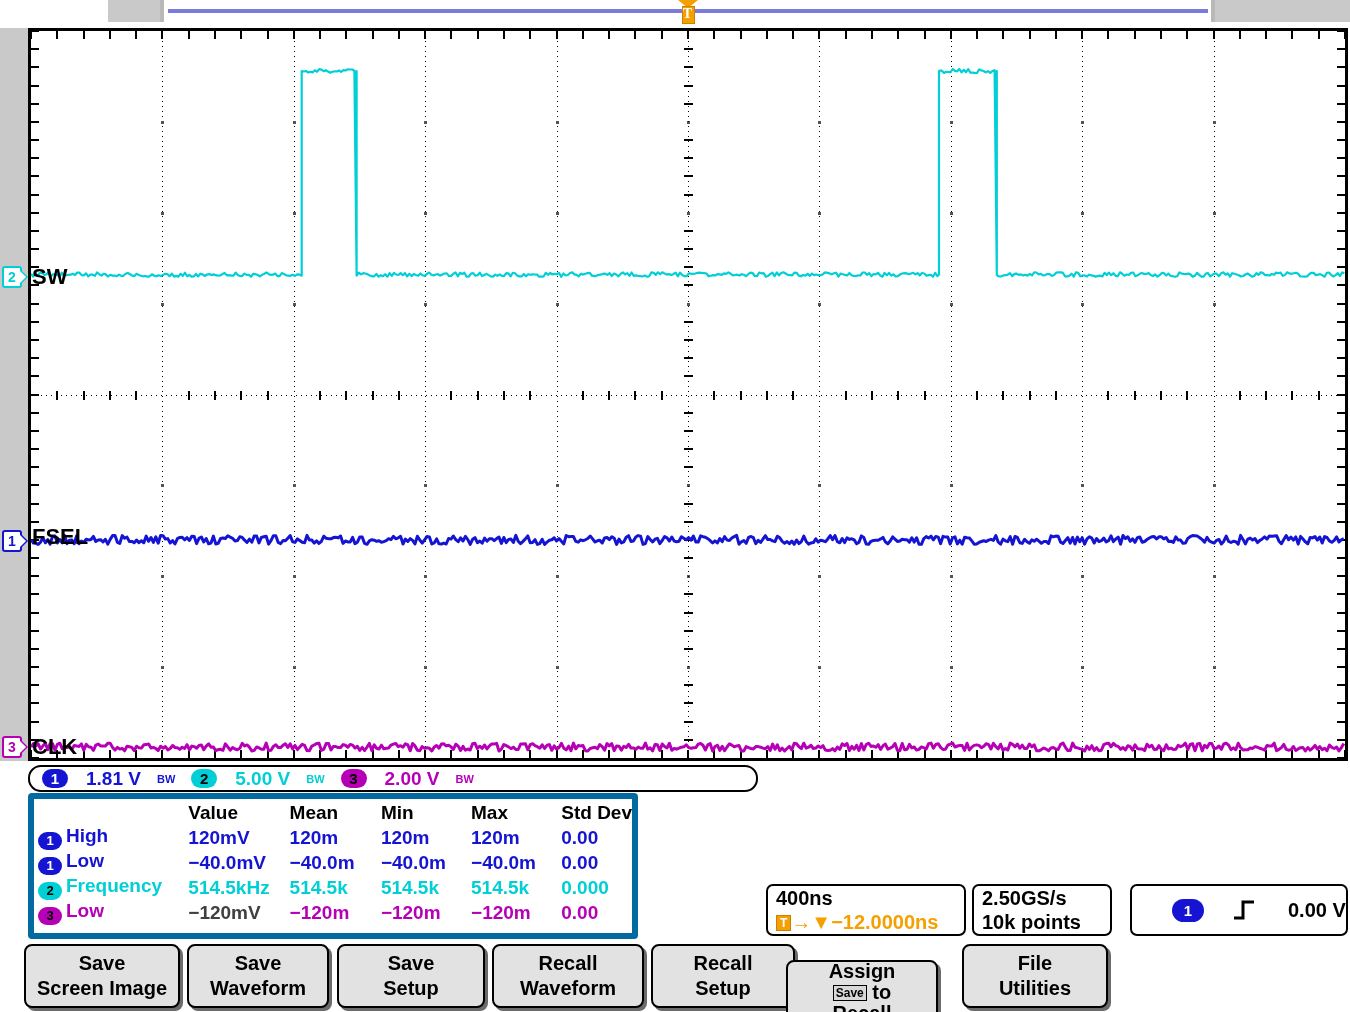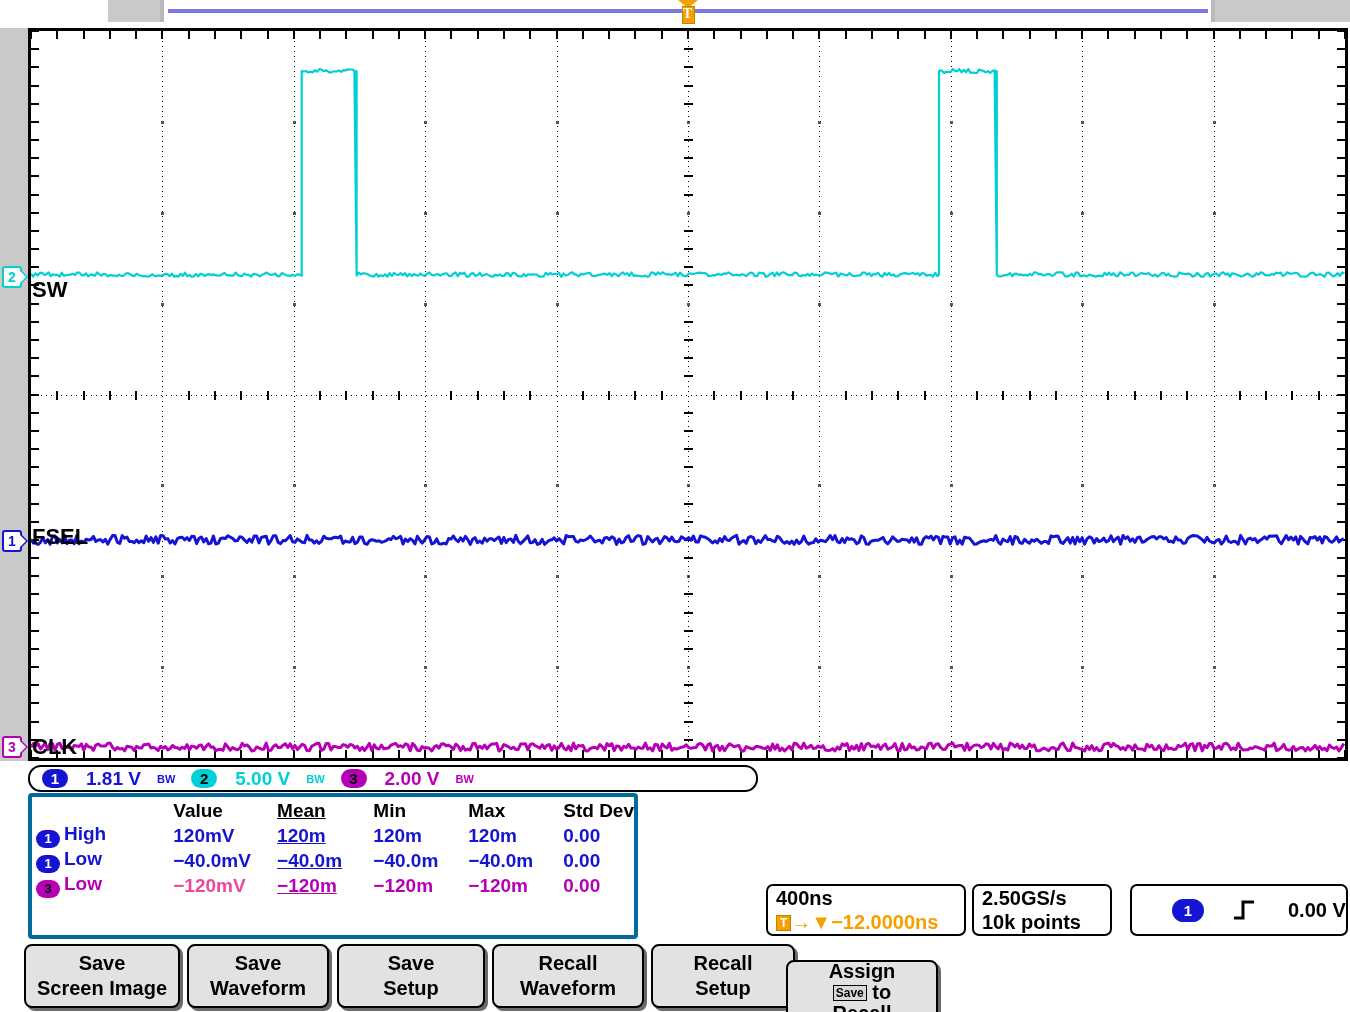--- a/index.html
+++ b/index.html
@@ -59,28 +59,28 @@
          border:2px solid #000;border-radius:13px;box-sizing:border-box;
          display:flex;align-items:center;}
   .chip{display:inline-block;width:26px;height:19px;border-radius:10px;color:#000;
         font-size:15px;font-weight:bold;text-align:center;line-height:19px;
         font-family:"Liberation Sans",sans-serif;}
   .chvolt{font-size:19px;font-weight:bold;font-family:"Liberation Sans",sans-serif;}
   .bw{font-size:11px;font-weight:bold;font-family:"Liberation Sans",sans-serif;}
 
   
   #meas{position:absolute;left:28px;top:793px;width:610px;height:146px;background:#fff;
-        border:4px solid #0369a1;border-radius:4px;box-sizing:border-box;padding:2px 0 0 0;}
+        border:6px solid #0369a1;border-radius:4px;box-sizing:border-box;padding:2px 0 0 0;}
   #meas table{border-collapse:collapse;width:100%;}
   #meas td{font-family:"Liberation Sans",sans-serif;font-size:19px;font-weight:bold;
            padding:0 0 0 0;height:24px;white-space:nowrap;}
   .hdr td{color:#000;}
   .c-lbl{width:175px;}
   .c-v{width:117px;}
-  .c-m{width:112px;text-decoration:underline;}
+  .c-m{width:112px;}
   .c-mi{width:110px;}
   .c-ma{width:110px;}
   .chip-sm{display:inline-block;width:24px;height:18px;border-radius:9px;color:#000;
         font-size:13px;font-weight:bold;text-align:center;line-height:18px;vertical-align:-3px;
         font-family:"Liberation Sans",sans-serif;margin-right:4px;margin-left:4px;}
 
   
   .ibox{position:absolute;background:#fff;border:2px solid #000;border-radius:7px;box-sizing:border-box;}
   #tb-box{left:766px;top:884px;width:200px;height:52px;}
   #sr-box{left:972px;top:884px;width:140px;height:52px;}
@@ -476,21 +476,21 @@
       </g>
     <g id="trace-fsel" fill="none" stroke-width="2.2" stroke-linejoin="round">
         <path d="M 0 508.9 L 2.4 512.0 L 4.8 512.3 L 7.199999999999999 513.4 L 9.6 511.1 L 12 506.8 L 14.4 511.8 L 16.8 508.6 L 19.2 513.2 L 21.599999999999998 505.0 L 23.999999999999996 505.1 L 26.399999999999995 512.0 L 28.799999999999994 508.6 L 31.199999999999992 511.9 L 33.599999999999994 504.5 L 35.99999999999999 512.7 L 38.39999999999999 509.2 L 40.79999999999999 508.9 L 43.19999999999999 512.8 L 45.59999999999999 504.9 L 47.999999999999986 512.8 L 50.399999999999984 510.1 L 52.79999999999998 511.3 L 55.19999999999998 508.2 L 57.59999999999998 508.9 L 59.99999999999998 508.5 L 62.39999999999998 505.4 L 64.79999999999998 510.5 L 67.19999999999999 509.0 L 69.6 508.7 L 72 511.0 L 74.4 508.3 L 76.80000000000001 513.1 L 79.20000000000002 508.4 L 81.60000000000002 504.6 L 84.00000000000003 504.6 L 86.40000000000003 511.3 L 88.80000000000004 512.4 L 91.20000000000005 504.6 L 93.60000000000005 507.2 L 96.00000000000006 506.1 L 98.40000000000006 510.5 L 100.80000000000007 510.4 L 103.20000000000007 511.8 L 105.60000000000008 509.1 L 108.00000000000009 511.6 L 110.40000000000009 509.8 L 112.8000000000001 511.7 L 115.2000000000001 505.1 L 117.60000000000011 510.3 L 120.00000000000011 506.5 L 122.40000000000012 511.4 L 124.80000000000013 505.8 L 127.20000000000013 512.2 L 129.60000000000014 504.4 L 132.00000000000014 504.7 L 134.40000000000015 508.1 L 136.80000000000015 507.6 L 139.20000000000016 512.0 L 141.60000000000016 509.6 L 144.00000000000017 513.0 L 146.40000000000018 507.6 L 148.80000000000018 506.4 L 151.2000000000002 506.2 L 153.6000000000002 508.8 L 156.0000000000002 506.7 L 158.4000000000002 509.4 L 160.8000000000002 505.3 L 163.20000000000022 505.6 L 165.60000000000022 512.6 L 168.00000000000023 507.4 L 170.40000000000023 506.0 L 172.80000000000024 511.0 L 175.20000000000024 507.5 L 177.60000000000025 512.8 L 180.00000000000026 512.0 L 182.40000000000026 505.1 L 184.80000000000027 513.0 L 187.20000000000027 512.3 L 189.60000000000028 507.5 L 192.00000000000028 507.0 L 194.4000000000003 507.5 L 196.8000000000003 504.8 L 199.2000000000003 506.1 L 201.6000000000003 507.3 L 204.0000000000003 509.9 L 206.40000000000032 509.6 L 208.80000000000032 505.7 L 211.20000000000033 506.4 L 213.60000000000034 509.2 L 216.00000000000034 511.5 L 218.40000000000035 508.1 L 220.80000000000035 511.2 L 223.20000000000036 505.1 L 225.60000000000036 504.9 L 228.00000000000037 511.9 L 230.40000000000038 506.4 L 232.80000000000038 505.7 L 235.2000000000004 505.2 L 237.6000000000004 513.1 L 240.0000000000004 509.6 L 242.4000000000004 504.7 L 244.8000000000004 504.7 L 247.20000000000041 511.4 L 249.60000000000042 512.6 L 252.00000000000043 509.6 L 254.40000000000043 509.8 L 256.8000000000004 507.2 L 259.2000000000004 504.6 L 261.60000000000036 510.8 L 264.00000000000034 511.4 L 266.4000000000003 507.9 L 268.8000000000003 509.5 L 271.2000000000003 511.2 L 273.60000000000025 511.7 L 276.0000000000002 504.4 L 278.4000000000002 509.1 L 280.8000000000002 509.0 L 283.20000000000016 512.1 L 285.60000000000014 509.8 L 288.0000000000001 512.4 L 290.4000000000001 510.3 L 292.80000000000007 505.2 L 295.20000000000005 507.3 L 297.6 507.7 L 300 507.8 L 302.4 506.6 L 304.79999999999995 506.2 L 307.19999999999993 506.9 L 309.5999999999999 505.0 L 311.9999999999999 512.4 L 314.39999999999986 510.0 L 316.79999999999984 510.9 L 319.1999999999998 511.0 L 321.5999999999998 506.4 L 323.9999999999998 512.7 L 326.39999999999975 511.2 L 328.7999999999997 506.0 L 331.1999999999997 506.1 L 333.5999999999997 512.4 L 335.99999999999966 513.3 L 338.39999999999964 509.8 L 340.7999999999996 508.7 L 343.1999999999996 509.2 L 345.59999999999957 510.3 L 347.99999999999955 509.8 L 350.3999999999995 511.3 L 352.7999999999995 510.6 L 355.1999999999995 509.7 L 357.59999999999945 507.7 L 359.99999999999943 508.6 L 362.3999999999994 505.4 L 364.7999999999994 507.8 L 367.19999999999936 506.8 L 369.59999999999934 505.4 L 371.9999999999993 513.0 L 374.3999999999993 508.0 L 376.7999999999993 510.5 L 379.19999999999925 507.6 L 381.5999999999992 509.4 L 383.9999999999992 512.9 L 386.3999999999992 505.2 L 388.79999999999916 509.0 L 391.19999999999914 512.1 L 393.5999999999991 508.8 L 395.9999999999991 505.5 L 398.39999999999907 505.9 L 400.79999999999905 513.0 L 403.199999999999 511.9 L 405.599999999999 507.9 L 407.999999999999 512.8 L 410.39999999999895 513.0 L 412.79999999999893 512.2 L 415.1999999999989 513.0 L 417.5999999999989 507.5 L 419.99999999999886 508.1 L 422.39999999999884 505.0 L 424.7999999999988 508.7 L 427.1999999999988 510.7 L 429.5999999999988 506.8 L 431.99999999999875 510.0 L 434.3999999999987 505.4 L 436.7999999999987 508.6 L 439.1999999999987 513.4 L 441.59999999999866 508.3 L 443.99999999999864 506.7 L 446.3999999999986 511.7 L 448.7999999999986 510.0 L 451.19999999999857 512.2 L 453.59999999999854 507.1 L 455.9999999999985 510.2 L 458.3999999999985 507.8 L 460.7999999999985 507.7 L 463.19999999999845 509.7 L 465.59999999999843 507.6 L 467.9999999999984 506.1 L 470.3999999999984 512.4 L 472.79999999999836 506.5 L 475.19999999999834 511.6 L 477.5999999999983 508.4 L 479.9999999999983 508.1 L 482.3999999999983 511.5 L 484.79999999999825 504.4 L 487.1999999999982 510.2 L 489.5999999999982 512.6 L 491.9999999999982 510.4 L 494.39999999999816 507.9 L 496.79999999999814 504.9 L 499.1999999999981 511.7 L 501.5999999999981 511.4 L 503.99999999999807 508.7 L 506.39999999999804 513.4 L 508.799999999998 512.6 L 511.199999999998 508.3 L 513.599999999998 513.4 L 515.999999999998 511.1 L 518.3999999999979 509.2 L 520.7999999999979 508.7 L 523.1999999999979 506.8 L 525.5999999999979 510.0 L 527.9999999999978 507.6 L 530.3999999999978 510.3 L 532.7999999999978 512.9 L 535.1999999999978 504.5 L 537.5999999999977 505.7 L 539.9999999999977 505.6 L 542.3999999999977 505.5 L 544.7999999999977 510.3 L 547.1999999999977 511.2 L 549.5999999999976 508.8 L 551.9999999999976 509.7 L 554.3999999999976 508.8 L 556.7999999999976 507.5 L 559.1999999999975 505.0 L 561.5999999999975 507.9 L 563.9999999999975 511.0 L 566.3999999999975 509.8 L 568.7999999999975 509.2 L 571.1999999999974 512.0 L 573.5999999999974 507.0 L 575.9999999999974 506.5 L 578.3999999999974 508.6 L 580.7999999999973 505.7 L 583.1999999999973 507.3 L 585.5999999999973 513.4 L 587.9999999999973 508.1 L 590.3999999999972 511.9 L 592.7999999999972 510.9 L 595.1999999999972 506.2 L 597.5999999999972 504.7 L 599.9999999999972 510.5 L 602.3999999999971 510.1 L 604.7999999999971 506.1 L 607.1999999999971 504.6 L 609.5999999999971 505.2 L 611.999999999997 513.4 L 614.399999999997 512.5 L 616.799999999997 505.6 L 619.199999999997 508.4 L 621.599999999997 511.0 L 623.9999999999969 508.2 L 626.3999999999969 507.3 L 628.7999999999969 512.7 L 631.1999999999969 509.5 L 633.5999999999968 505.5 L 635.9999999999968 506.9 L 638.3999999999968 510.0 L 640.7999999999968 506.0 L 643.1999999999967 510.1 L 645.5999999999967 510.7 L 647.9999999999967 510.3 L 650.3999999999967 505.7 L 652.7999999999967 507.2 L 655.1999999999966 508.8 L 657.5999999999966 506.6 L 659.9999999999966 509.1 L 662.3999999999966 505.0 L 664.7999999999965 510.9 L 667.1999999999965 511.1 L 669.5999999999965 504.9 L 671.9999999999965 505.7 L 674.3999999999965 506.2 L 676.7999999999964 507.7 L 679.1999999999964 509.7 L 681.5999999999964 512.0 L 683.9999999999964 509.8 L 686.3999999999963 511.9 L 688.7999999999963 507.5 L 691.1999999999963 510.7 L 693.5999999999963 505.6 L 695.9999999999962 509.0 L 698.3999999999962 509.6 L 700.7999999999962 507.0 L 703.1999999999962 505.6 L 705.5999999999962 504.4 L 707.9999999999961 513.2 L 710.3999999999961 510.8 L 712.7999999999961 509.6 L 715.1999999999961 512.3 L 717.599999999996 506.4 L 719.999999999996 505.5 L 722.399999999996 506.7 L 724.799999999996 512.7 L 727.199999999996 509.3 L 729.5999999999959 511.5 L 731.9999999999959 508.0 L 734.3999999999959 504.7 L 736.7999999999959 508.6 L 739.1999999999958 508.5 L 741.5999999999958 509.9 L 743.9999999999958 510.7 L 746.3999999999958 505.2 L 748.7999999999957 506.8 L 751.1999999999957 510.4 L 753.5999999999957 512.2 L 755.9999999999957 510.5 L 758.3999999999957 512.7 L 760.7999999999956 510.0 L 763.1999999999956 513.3 L 765.5999999999956 509.0 L 767.9999999999956 512.6 L 770.3999999999955 510.5 L 772.7999999999955 505.1 L 775.1999999999955 510.4 L 777.5999999999955 513.1 L 779.9999999999955 511.9 L 782.3999999999954 511.6 L 784.7999999999954 507.8 L 787.1999999999954 511.1 L 789.5999999999954 509.3 L 791.9999999999953 509.8 L 794.3999999999953 510.7 L 796.7999999999953 507.9 L 799.1999999999953 504.5 L 801.5999999999952 508.7 L 803.9999999999952 504.5 L 806.3999999999952 510.7 L 808.7999999999952 511.8 L 811.1999999999952 507.5 L 813.5999999999951 511.6 L 815.9999999999951 506.8 L 818.3999999999951 508.4 L 820.7999999999951 507.8 L 823.199999999995 508.9 L 825.599999999995 512.8 L 827.999999999995 511.2 L 830.399999999995 504.9 L 832.799999999995 506.5 L 835.1999999999949 513.0 L 837.5999999999949 513.3 L 839.9999999999949 510.3 L 842.3999999999949 509.5 L 844.7999999999948 509.2 L 847.1999999999948 509.2 L 849.5999999999948 507.9 L 851.9999999999948 506.4 L 854.3999999999947 510.9 L 856.7999999999947 512.8 L 859.1999999999947 510.0 L 861.5999999999947 505.9 L 863.9999999999947 508.1 L 866.3999999999946 510.4 L 868.7999999999946 510.0 L 871.1999999999946 508.2 L 873.5999999999946 508.8 L 875.9999999999945 508.7 L 878.3999999999945 511.1 L 880.7999999999945 506.8 L 883.1999999999945 511.1 L 885.5999999999945 506.8 L 887.9999999999944 513.2 L 890.3999999999944 513.3 L 892.7999999999944 507.6 L 895.1999999999944 505.6 L 897.5999999999943 507.0 L 899.9999999999943 505.2 L 902.3999999999943 508.8 L 904.7999999999943 505.4 L 907.1999999999942 506.1 L 909.5999999999942 512.7 L 911.9999999999942 505.4 L 914.3999999999942 506.1 L 916.7999999999942 506.1 L 919.1999999999941 513.0 L 921.5999999999941 506.8 L 923.9999999999941 505.9 L 926.3999999999941 512.9 L 928.799999999994 509.2 L 931.199999999994 513.2 L 933.599999999994 506.3 L 935.999999999994 506.7 L 938.399999999994 507.0 L 940.7999999999939 509.9 L 943.1999999999939 513.2 L 945.5999999999939 513.0 L 947.9999999999939 511.4 L 950.3999999999938 510.5 L 952.7999999999938 509.8 L 955.1999999999938 510.5 L 957.5999999999938 509.1 L 959.9999999999937 508.4 L 962.3999999999937 509.4 L 964.7999999999937 504.6 L 967.1999999999937 511.0 L 969.5999999999937 513.2 L 971.9999999999936 508.1 L 974.3999999999936 509.8 L 976.7999999999936 510.6 L 979.1999999999936 505.6 L 981.5999999999935 513.2 L 983.9999999999935 505.5 L 986.3999999999935 506.5 L 988.7999999999935 511.7 L 991.1999999999935 512.4 L 993.5999999999934 508.3 L 995.9999999999934 510.8 L 998.3999999999934 512.3 L 1000.7999999999934 508.8 L 1003.1999999999933 510.3 L 1005.5999999999933 508.2 L 1007.9999999999933 510.1 L 1010.3999999999933 512.3 L 1012.7999999999932 510.6 L 1015.1999999999932 510.4 L 1017.5999999999932 512.5 L 1019.9999999999932 504.9 L 1022.3999999999932 505.8 L 1024.7999999999931 505.1 L 1027.1999999999932 505.3 L 1029.5999999999933 511.1 L 1031.9999999999934 512.5 L 1034.3999999999935 509.5 L 1036.7999999999936 506.7 L 1039.1999999999937 512.2 L 1041.5999999999938 506.5 L 1043.9999999999939 513.0 L 1046.399999999994 506.1 L 1048.799999999994 510.7 L 1051.1999999999941 506.7 L 1053.5999999999942 513.2 L 1055.9999999999943 507.9 L 1058.3999999999944 505.8 L 1060.7999999999945 507.1 L 1063.1999999999946 512.0 L 1065.5999999999947 507.5 L 1067.9999999999948 510.5 L 1070.3999999999949 509.7 L 1072.799999999995 507.1 L 1075.199999999995 510.9 L 1077.5999999999951 509.7 L 1079.9999999999952 504.8 L 1082.3999999999953 510.6 L 1084.7999999999954 508.0 L 1087.1999999999955 506.1 L 1089.5999999999956 513.2 L 1091.9999999999957 504.5 L 1094.3999999999958 507.6 L 1096.7999999999959 505.8 L 1099.199999999996 510.3 L 1101.599999999996 507.9 L 1103.9999999999961 511.3 L 1106.3999999999962 506.6 L 1108.7999999999963 506.0 L 1111.1999999999964 511.2 L 1113.5999999999965 510.5 L 1115.9999999999966 508.5 L 1118.3999999999967 507.0 L 1120.7999999999968 505.7 L 1123.1999999999969 505.6 L 1125.599999999997 508.0 L 1127.999999999997 505.8 L 1130.3999999999971 505.8 L 1132.7999999999972 507.9 L 1135.1999999999973 506.5 L 1137.5999999999974 510.5 L 1139.9999999999975 510.2 L 1142.3999999999976 511.4 L 1144.7999999999977 505.8 L 1147.1999999999978 509.1 L 1149.5999999999979 509.1 L 1151.999999999998 512.3 L 1154.399999999998 512.1 L 1156.7999999999981 507.4 L 1159.1999999999982 505.7 L 1161.5999999999983 504.6 L 1163.9999999999984 504.8 L 1166.3999999999985 505.1 L 1168.7999999999986 506.8 L 1171.1999999999987 508.6 L 1173.5999999999988 511.1 L 1175.9999999999989 506.3 L 1178.399999999999 510.0 L 1180.799999999999 511.3 L 1183.1999999999991 512.0 L 1185.5999999999992 509.3 L 1187.9999999999993 508.5 L 1190.3999999999994 513.0 L 1192.7999999999995 510.2 L 1195.1999999999996 505.1 L 1197.5999999999997 510.4 L 1199.9999999999998 511.5 L 1202.3999999999999 510.2 L 1204.8 510.7 L 1207.2 513.1 L 1209.6000000000001 504.4 L 1212.0000000000002 508.4 L 1214.4000000000003 512.9 L 1216.8000000000004 508.1 L 1219.2000000000005 507.1 L 1221.6000000000006 509.0 L 1224.0000000000007 507.6 L 1226.4000000000008 511.6 L 1228.8000000000009 509.5 L 1231.200000000001 507.9 L 1233.600000000001 505.9 L 1236.0000000000011 508.1 L 1238.4000000000012 504.9 L 1240.8000000000013 505.3 L 1243.2000000000014 505.0 L 1245.6000000000015 504.7 L 1248.0000000000016 510.2 L 1250.4000000000017 512.7 L 1252.8000000000018 508.5 L 1255.2000000000019 504.5 L 1257.600000000002 508.8 L 1260.000000000002 506.1 L 1262.4000000000021 509.1 L 1264.8000000000022 505.9 L 1267.2000000000023 513.1 L 1269.6000000000024 505.4 L 1272.0000000000025 508.1 L 1274.4000000000026 510.9 L 1276.8000000000027 512.8 L 1279.2000000000028 506.4 L 1281.6000000000029 506.9 L 1284.000000000003 505.6 L 1286.400000000003 509.1 L 1288.8000000000031 506.0 L 1291.2000000000032 512.0 L 1293.6000000000033 505.6 L 1296.0000000000034 506.5 L 1298.4000000000035 509.9 L 1300.8000000000036 511.3 L 1303.2000000000037 509.3 L 1305.6000000000038 505.9 L 1308.0000000000039 511.0 L 1310.400000000004 508.8 L 1312.800000000004 507.7" stroke="#1414d2" stroke-width="3" fill="none"></path>
       </g>
     <g id="trace-clk" fill="none" stroke-width="2.2" stroke-linejoin="round">
         <path d="M 0 716.1 L 2.4 712.6 L 4.8 714.9 L 7.199999999999999 712.9 L 9.6 718.0 L 12 714.8 L 14.4 712.4 L 16.8 718.6 L 19.2 712.4 L 21.599999999999998 712.8 L 23.999999999999996 719.1 L 26.399999999999995 713.3 L 28.799999999999994 712.2 L 31.199999999999992 717.6 L 33.599999999999994 715.5 L 35.99999999999999 716.6 L 38.39999999999999 715.3 L 40.79999999999999 718.4 L 43.19999999999999 714.5 L 45.59999999999999 714.9 L 47.999999999999986 715.5 L 50.399999999999984 712.9 L 52.79999999999998 719.2 L 55.19999999999998 713.4 L 57.59999999999998 715.8 L 59.99999999999998 716.2 L 62.39999999999998 719.4 L 64.79999999999998 714.1 L 67.19999999999999 713.0 L 69.6 714.9 L 72 714.9 L 74.4 715.0 L 76.80000000000001 712.3 L 79.20000000000002 712.3 L 81.60000000000002 716.4 L 84.00000000000003 719.1 L 86.40000000000003 716.4 L 88.80000000000004 718.1 L 91.20000000000005 717.4 L 93.60000000000005 719.8 L 96.00000000000006 715.3 L 98.40000000000006 715.7 L 100.80000000000007 716.4 L 103.20000000000007 719.6 L 105.60000000000008 715.3 L 108.00000000000009 716.8 L 110.40000000000009 717.1 L 112.8000000000001 713.8 L 115.2000000000001 713.6 L 117.60000000000011 712.9 L 120.00000000000011 717.0 L 122.40000000000012 716.4 L 124.80000000000013 717.5 L 127.20000000000013 719.5 L 129.60000000000014 715.2 L 132.00000000000014 717.2 L 134.40000000000015 715.5 L 136.80000000000015 718.9 L 139.20000000000016 717.5 L 141.60000000000016 714.5 L 144.00000000000017 716.5 L 146.40000000000018 716.7 L 148.80000000000018 718.4 L 151.2000000000002 716.2 L 153.6000000000002 717.5 L 156.0000000000002 713.7 L 158.4000000000002 718.9 L 160.8000000000002 715.1 L 163.20000000000022 715.6 L 165.60000000000022 717.2 L 168.00000000000023 714.4 L 170.40000000000023 714.0 L 172.80000000000024 718.7 L 175.20000000000024 715.1 L 177.60000000000025 712.8 L 180.00000000000026 716.2 L 182.40000000000026 716.1 L 184.80000000000027 719.7 L 187.20000000000027 718.6 L 189.60000000000028 718.3 L 192.00000000000028 719.3 L 194.4000000000003 712.8 L 196.8000000000003 715.9 L 199.2000000000003 719.2 L 201.6000000000003 716.5 L 204.0000000000003 718.0 L 206.40000000000032 718.7 L 208.80000000000032 717.3 L 211.20000000000033 712.3 L 213.60000000000034 715.0 L 216.00000000000034 713.9 L 218.40000000000035 716.2 L 220.80000000000035 720.0 L 223.20000000000036 719.4 L 225.60000000000036 716.0 L 228.00000000000037 716.9 L 230.40000000000038 718.2 L 232.80000000000038 718.3 L 235.2000000000004 712.1 L 237.6000000000004 719.6 L 240.0000000000004 719.2 L 242.4000000000004 715.4 L 244.8000000000004 713.7 L 247.20000000000041 716.5 L 249.60000000000042 716.6 L 252.00000000000043 714.2 L 254.40000000000043 712.7 L 256.8000000000004 716.4 L 259.2000000000004 712.8 L 261.60000000000036 717.9 L 264.00000000000034 714.4 L 266.4000000000003 718.6 L 268.8000000000003 715.9 L 271.2000000000003 713.3 L 273.60000000000025 714.4 L 276.0000000000002 719.6 L 278.4000000000002 719.7 L 280.8000000000002 715.1 L 283.20000000000016 714.0 L 285.60000000000014 712.4 L 288.0000000000001 712.2 L 290.4000000000001 719.4 L 292.80000000000007 718.2 L 295.20000000000005 712.4 L 297.6 712.6 L 300 719.0 L 302.4 715.4 L 304.79999999999995 715.6 L 307.19999999999993 716.6 L 309.5999999999999 716.5 L 311.9999999999999 713.6 L 314.39999999999986 714.3 L 316.79999999999984 716.2 L 319.1999999999998 713.4 L 321.5999999999998 714.1 L 323.9999999999998 717.0 L 326.39999999999975 715.3 L 328.7999999999997 719.4 L 331.1999999999997 716.4 L 333.5999999999997 719.5 L 335.99999999999966 716.1 L 338.39999999999964 712.4 L 340.7999999999996 719.6 L 343.1999999999996 713.8 L 345.59999999999957 717.3 L 347.99999999999955 718.0 L 350.3999999999995 714.2 L 352.7999999999995 717.8 L 355.1999999999995 717.2 L 357.59999999999945 716.9 L 359.99999999999943 714.1 L 362.3999999999994 713.1 L 364.7999999999994 712.5 L 367.19999999999936 715.7 L 369.59999999999934 714.7 L 371.9999999999993 716.1 L 374.3999999999993 712.8 L 376.7999999999993 713.9 L 379.19999999999925 719.8 L 381.5999999999992 712.5 L 383.9999999999992 714.9 L 386.3999999999992 719.2 L 388.79999999999916 719.8 L 391.19999999999914 715.6 L 393.5999999999991 717.3 L 395.9999999999991 716.7 L 398.39999999999907 717.3 L 400.79999999999905 720.0 L 403.199999999999 716.1 L 405.599999999999 714.5 L 407.999999999999 717.2 L 410.39999999999895 713.0 L 412.79999999999893 712.8 L 415.1999999999989 714.9 L 417.5999999999989 714.3 L 419.99999999999886 715.8 L 422.39999999999884 718.5 L 424.7999999999988 713.2 L 427.1999999999988 715.1 L 429.5999999999988 719.5 L 431.99999999999875 715.4 L 434.3999999999987 719.2 L 436.7999999999987 718.0 L 439.1999999999987 719.0 L 441.59999999999866 712.8 L 443.99999999999864 712.3 L 446.3999999999986 717.5 L 448.7999999999986 715.2 L 451.19999999999857 717.3 L 453.59999999999854 714.0 L 455.9999999999985 717.9 L 458.3999999999985 714.9 L 460.7999999999985 712.9 L 463.19999999999845 713.1 L 465.59999999999843 712.3 L 467.9999999999984 720.0 L 470.3999999999984 718.1 L 472.79999999999836 713.5 L 475.19999999999834 714.7 L 477.5999999999983 715.9 L 479.9999999999983 717.6 L 482.3999999999983 716.2 L 484.79999999999825 718.5 L 487.1999999999982 718.5 L 489.5999999999982 713.1 L 491.9999999999982 712.9 L 494.39999999999816 712.7 L 496.79999999999814 718.8 L 499.1999999999981 713.6 L 501.5999999999981 712.7 L 503.99999999999807 714.7 L 506.39999999999804 715.7 L 508.799999999998 717.2 L 511.199999999998 713.8 L 513.599999999998 717.4 L 515.999999999998 714.3 L 518.3999999999979 713.6 L 520.7999999999979 719.3 L 523.1999999999979 714.9 L 525.5999999999979 718.0 L 527.9999999999978 716.6 L 530.3999999999978 712.4 L 532.7999999999978 717.2 L 535.1999999999978 718.9 L 537.5999999999977 715.2 L 539.9999999999977 719.7 L 542.3999999999977 712.1 L 544.7999999999977 717.8 L 547.1999999999977 714.6 L 549.5999999999976 715.0 L 551.9999999999976 714.6 L 554.3999999999976 719.7 L 556.7999999999976 720.0 L 559.1999999999975 717.5 L 561.5999999999975 716.8 L 563.9999999999975 716.3 L 566.3999999999975 717.8 L 568.7999999999975 713.6 L 571.1999999999974 715.7 L 573.5999999999974 719.2 L 575.9999999999974 712.6 L 578.3999999999974 714.9 L 580.7999999999973 712.7 L 583.1999999999973 719.7 L 585.5999999999973 714.9 L 587.9999999999973 715.2 L 590.3999999999972 719.1 L 592.7999999999972 715.3 L 595.1999999999972 716.5 L 597.5999999999972 713.3 L 599.9999999999972 717.1 L 602.3999999999971 716.9 L 604.7999999999971 718.3 L 607.1999999999971 716.0 L 609.5999999999971 717.3 L 611.999999999997 717.2 L 614.399999999997 712.1 L 616.799999999997 718.1 L 619.199999999997 716.8 L 621.599999999997 719.9 L 623.9999999999969 713.5 L 626.3999999999969 713.8 L 628.7999999999969 719.5 L 631.1999999999969 713.0 L 633.5999999999968 715.5 L 635.9999999999968 717.0 L 638.3999999999968 712.3 L 640.7999999999968 719.3 L 643.1999999999967 717.3 L 645.5999999999967 718.2 L 647.9999999999967 717.2 L 650.3999999999967 716.2 L 652.7999999999967 715.8 L 655.1999999999966 713.8 L 657.5999999999966 716.6 L 659.9999999999966 717.2 L 662.3999999999966 716.8 L 664.7999999999965 716.6 L 667.1999999999965 713.1 L 669.5999999999965 712.5 L 671.9999999999965 714.3 L 674.3999999999965 719.0 L 676.7999999999964 713.8 L 679.1999999999964 712.6 L 681.5999999999964 720.1 L 683.9999999999964 715.5 L 686.3999999999963 714.2 L 688.7999999999963 719.4 L 691.1999999999963 715.2 L 693.5999999999963 719.7 L 695.9999999999962 716.0 L 698.3999999999962 712.8 L 700.7999999999962 714.1 L 703.1999999999962 715.8 L 705.5999999999962 714.9 L 707.9999999999961 714.6 L 710.3999999999961 719.9 L 712.7999999999961 719.9 L 715.1999999999961 715.6 L 717.599999999996 716.6 L 719.999999999996 717.5 L 722.399999999996 717.9 L 724.799999999996 715.6 L 727.199999999996 715.6 L 729.5999999999959 716.2 L 731.9999999999959 717.1 L 734.3999999999959 717.7 L 736.7999999999959 715.6 L 739.1999999999958 719.5 L 741.5999999999958 713.1 L 743.9999999999958 718.2 L 746.3999999999958 713.7 L 748.7999999999957 719.7 L 751.1999999999957 717.1 L 753.5999999999957 720.0 L 755.9999999999957 717.5 L 758.3999999999957 715.3 L 760.7999999999956 718.9 L 763.1999999999956 712.2 L 765.5999999999956 712.7 L 767.9999999999956 715.7 L 770.3999999999955 717.6 L 772.7999999999955 712.2 L 775.1999999999955 717.2 L 777.5999999999955 716.2 L 779.9999999999955 714.3 L 782.3999999999954 717.5 L 784.7999999999954 717.1 L 787.1999999999954 715.0 L 789.5999999999954 716.6 L 791.9999999999953 714.7 L 794.3999999999953 719.1 L 796.7999999999953 719.5 L 799.1999999999953 719.3 L 801.5999999999952 717.6 L 803.9999999999952 719.8 L 806.3999999999952 716.1 L 808.7999999999952 718.3 L 811.1999999999952 712.9 L 813.5999999999951 714.5 L 815.9999999999951 712.5 L 818.3999999999951 719.6 L 820.7999999999951 715.4 L 823.199999999995 718.2 L 825.599999999995 714.3 L 827.999999999995 719.5 L 830.399999999995 712.6 L 832.799999999995 719.0 L 835.1999999999949 713.5 L 837.5999999999949 712.2 L 839.9999999999949 715.4 L 842.3999999999949 715.0 L 844.7999999999948 716.3 L 847.1999999999948 713.7 L 849.5999999999948 718.4 L 851.9999999999948 714.7 L 854.3999999999947 713.1 L 856.7999999999947 718.2 L 859.1999999999947 717.1 L 861.5999999999947 715.8 L 863.9999999999947 712.5 L 866.3999999999946 719.2 L 868.7999999999946 719.7 L 871.1999999999946 712.5 L 873.5999999999946 718.8 L 875.9999999999945 718.3 L 878.3999999999945 713.4 L 880.7999999999945 716.9 L 883.1999999999945 716.0 L 885.5999999999945 719.1 L 887.9999999999944 718.4 L 890.3999999999944 715.9 L 892.7999999999944 716.7 L 895.1999999999944 718.1 L 897.5999999999943 712.6 L 899.9999999999943 712.1 L 902.3999999999943 717.2 L 904.7999999999943 713.5 L 907.1999999999942 712.7 L 909.5999999999942 716.3 L 911.9999999999942 718.5 L 914.3999999999942 718.2 L 916.7999999999942 714.2 L 919.1999999999941 713.1 L 921.5999999999941 712.1 L 923.9999999999941 716.0 L 926.3999999999941 715.0 L 928.799999999994 714.5 L 931.199999999994 714.6 L 933.599999999994 719.4 L 935.999999999994 712.2 L 938.399999999994 719.0 L 940.7999999999939 716.1 L 943.1999999999939 714.4 L 945.5999999999939 713.9 L 947.9999999999939 714.4 L 950.3999999999938 716.8 L 952.7999999999938 715.3 L 955.1999999999938 712.7 L 957.5999999999938 713.6 L 959.9999999999937 717.9 L 962.3999999999937 712.3 L 964.7999999999937 715.7 L 967.1999999999937 717.8 L 969.5999999999937 713.2 L 971.9999999999936 719.3 L 974.3999999999936 717.5 L 976.7999999999936 719.1 L 979.1999999999936 712.1 L 981.5999999999935 713.4 L 983.9999999999935 715.8 L 986.3999999999935 713.1 L 988.7999999999935 717.3 L 991.1999999999935 714.1 L 993.5999999999934 717.6 L 995.9999999999934 717.4 L 998.3999999999934 713.0 L 1000.7999999999934 715.8 L 1003.1999999999933 713.9 L 1005.5999999999933 719.7 L 1007.9999999999933 719.8 L 1010.3999999999933 718.6 L 1012.7999999999932 717.1 L 1015.1999999999932 718.1 L 1017.5999999999932 719.8 L 1019.9999999999932 717.0 L 1022.3999999999932 716.6 L 1024.7999999999931 718.0 L 1027.1999999999932 718.4 L 1029.5999999999933 713.4 L 1031.9999999999934 712.1 L 1034.3999999999935 716.3 L 1036.7999999999936 719.5 L 1039.1999999999937 719.5 L 1041.5999999999938 712.1 L 1043.9999999999939 716.2 L 1046.399999999994 716.9 L 1048.799999999994 717.7 L 1051.1999999999941 718.1 L 1053.5999999999942 720.0 L 1055.9999999999943 715.0 L 1058.3999999999944 718.5 L 1060.7999999999945 714.7 L 1063.1999999999946 719.4 L 1065.5999999999947 716.7 L 1067.9999999999948 719.8 L 1070.3999999999949 719.2 L 1072.799999999995 713.7 L 1075.199999999995 712.5 L 1077.5999999999951 712.2 L 1079.9999999999952 715.8 L 1082.3999999999953 712.4 L 1084.7999999999954 714.7 L 1087.1999999999955 715.4 L 1089.5999999999956 718.3 L 1091.9999999999957 716.5 L 1094.3999999999958 719.0 L 1096.7999999999959 714.7 L 1099.199999999996 715.6 L 1101.599999999996 719.2 L 1103.9999999999961 713.9 L 1106.3999999999962 717.5 L 1108.7999999999963 718.1 L 1111.1999999999964 717.9 L 1113.5999999999965 719.6 L 1115.9999999999966 713.2 L 1118.3999999999967 716.0 L 1120.7999999999968 714.3 L 1123.1999999999969 718.4 L 1125.599999999997 718.3 L 1127.999999999997 714.7 L 1130.3999999999971 718.4 L 1132.7999999999972 719.6 L 1135.1999999999973 713.7 L 1137.5999999999974 717.9 L 1139.9999999999975 717.1 L 1142.3999999999976 718.5 L 1144.7999999999977 718.3 L 1147.1999999999978 714.4 L 1149.5999999999979 715.7 L 1151.999999999998 714.5 L 1154.399999999998 712.2 L 1156.7999999999981 718.5 L 1159.1999999999982 713.4 L 1161.5999999999983 712.7 L 1163.9999999999984 719.8 L 1166.3999999999985 713.0 L 1168.7999999999986 712.4 L 1171.1999999999987 719.9 L 1173.5999999999988 714.3 L 1175.9999999999989 716.7 L 1178.399999999999 712.6 L 1180.799999999999 712.6 L 1183.1999999999991 717.8 L 1185.5999999999992 717.1 L 1187.9999999999993 715.0 L 1190.3999999999994 718.3 L 1192.7999999999995 712.9 L 1195.1999999999996 712.2 L 1197.5999999999997 714.1 L 1199.9999999999998 718.6 L 1202.3999999999999 716.9 L 1204.8 718.7 L 1207.2 712.2 L 1209.6000000000001 716.6 L 1212.0000000000002 718.9 L 1214.4000000000003 718.7 L 1216.8000000000004 718.8 L 1219.2000000000005 717.0 L 1221.6000000000006 717.4 L 1224.0000000000007 715.6 L 1226.4000000000008 716.2 L 1228.8000000000009 717.3 L 1231.200000000001 718.0 L 1233.600000000001 719.1 L 1236.0000000000011 714.5 L 1238.4000000000012 715.0 L 1240.8000000000013 715.0 L 1243.2000000000014 712.2 L 1245.6000000000015 719.7 L 1248.0000000000016 718.4 L 1250.4000000000017 716.6 L 1252.8000000000018 713.4 L 1255.2000000000019 718.3 L 1257.600000000002 719.2 L 1260.000000000002 718.6 L 1262.4000000000021 715.5 L 1264.8000000000022 719.4 L 1267.2000000000023 717.9 L 1269.6000000000024 716.7 L 1272.0000000000025 716.5 L 1274.4000000000026 720.0 L 1276.8000000000027 716.5 L 1279.2000000000028 719.2 L 1281.6000000000029 717.2 L 1284.000000000003 714.4 L 1286.400000000003 718.1 L 1288.8000000000031 715.6 L 1291.2000000000032 718.7 L 1293.6000000000033 717.3 L 1296.0000000000034 719.7 L 1298.4000000000035 714.0 L 1300.8000000000036 716.4 L 1303.2000000000037 717.5 L 1305.6000000000038 716.1 L 1308.0000000000039 719.9 L 1310.400000000004 716.6 L 1312.800000000004 712.6" stroke="#b600b6" stroke-width="3" fill="none"></path>
       </g>
   </svg>
 </div>
 
-<span class="chlabel" style="left:32px;top:264px;margin-top:13px;">SW</span>
+<span class="chlabel" style="left:32px;top:264px;">SW</span>
 <span class="chlabel" style="left:32px;top:524px;">FSEL</span>
 <span class="chlabel" style="left:32px;top:734px;">CLK</span>
 
 <div id="chbar">
   <span class="chip" style="margin-left:12px;background:#1414d2;color:#fff;">1</span>
   <span class="chvolt" style="margin-left:18px;color:#1414d2;">1.81 V</span>
   <span class="bw" style="margin-left:16px;color:#1414d2;">BW</span>
 
   <span class="chip" style="margin-left:16px;background:#00cfd6;color:#000;">2</span>
   <span class="chvolt" style="margin-left:18px;color:#00cfd6;">5.00 V</span>
@@ -524,22 +524,30 @@
         </tr>
         <tr>
           <td class="c-lbl" style="color: rgb(20, 20, 210);"><span class="chip-sm" style="background:#1414d2;color:#fff;">1</span><span>Low</span></td>
           <td class="c-v" style="color: rgb(20, 20, 210);">−40.0mV</td>
           <td class="c-m" style="color: rgb(20, 20, 210);">−40.0m</td>
           <td class="c-mi" style="color: rgb(20, 20, 210);">−40.0m</td>
           <td class="c-ma" style="color: rgb(20, 20, 210);">−40.0m</td>
           <td class="" style="color: rgb(20, 20, 210);">0.00</td>
         </tr>
         <tr>
+          <td class="c-lbl" style="color: rgb(0, 207, 214);"><span class="chip-sm" style="background:#00cfd6;color:#000;">2</span><span>Frequency</span></td>
+          <td class="c-v" style="color: rgb(0, 207, 214);">514.5kHz</td>
+          <td class="c-m" style="color: rgb(0, 207, 214);">514.5k</td>
+          <td class="c-mi" style="color: rgb(0, 207, 214);">514.5k</td>
+          <td class="c-ma" style="color: rgb(0, 207, 214);">514.5k</td>
+          <td class="" style="color: rgb(0, 207, 214);">0.000</td>
+        </tr>
+        <tr>
           <td class="c-lbl" style="color: rgb(182, 0, 182); margin-top: 33px;"><span class="chip-sm" style="background:#b600b6;color:#000;">3</span><span>Low</span></td>
-          <td class="c-v" style="color: #ec4899; margin-top: 28px;">−120mV</td>
+          <td class="c-v" style="color: #404040; margin-top: 28px;">−120mV</td>
           <td class="c-m" style="color: rgb(182, 0, 182);">−120m</td>
           <td class="c-mi" style="color: rgb(182, 0, 182);">−120m</td>
           <td class="c-ma" style="color: rgb(182, 0, 182);">−120m</td>
           <td class="" style="color: rgb(182, 0, 182);">0.00</td>
         </tr>
       </tbody>
   </table>
 </div>
 
 <div class="ibox" id="tb-box">
@@ -584,13 +592,17 @@
   <div class="sbtn" style="left:651px;width:144px;">
     <span>Recall</span>
     <span>Setup</span>
   </div>
   <div class="sbtn" style="left:786px;width:152px;line-height:21px;margin-top:16px;">
     <span>Assign</span>
     <span><span class="keyglyph">Save</span>
       <span>to</span></span>
     <span>Recall</span>
   </div>
+  <div class="sbtn" style="left:962px;width:146px;">
+    <span>File</span>
+    <span>Utilities</span>
+  </div>
 </div>
 
 </body></html>

